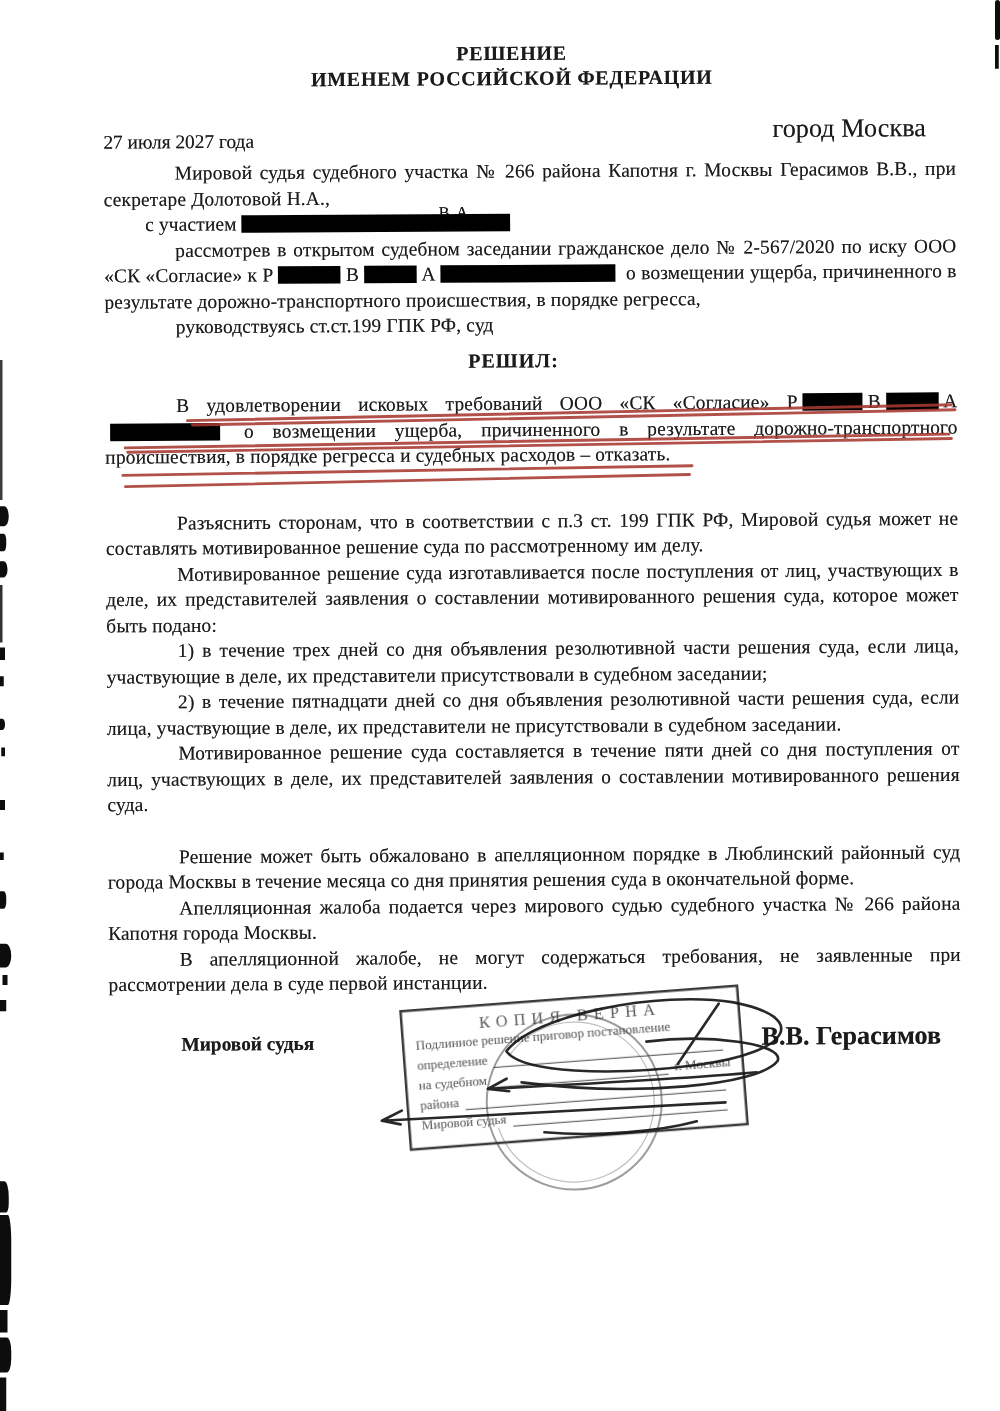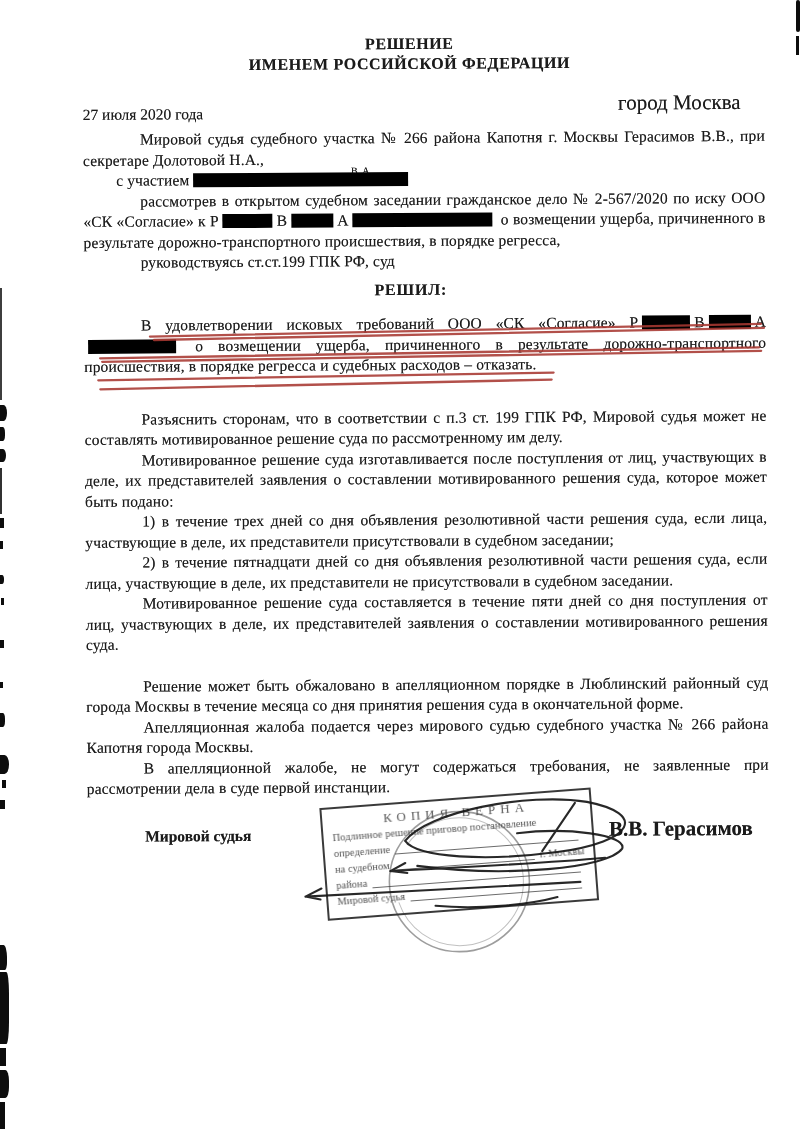--- a/index.html
+++ b/index.html
@@ -24,21 +24,21 @@
     text-align:justify;
   }
   .indent{text-indent:57px;}
   .small-indent{text-indent:33px;}
   .bar{
     display:inline-block;height:14px;background:#000;
     vertical-align:-2px;margin:0 4px;position:relative;
   }
   .peek{
     position:absolute;top:-7px;left:58%;height:8px;overflow:hidden;
-    font-size:10px;line-height:12px;color:#111;letter-spacing:1px;
+    font-size:13px;line-height:12px;color:#111;letter-spacing:1px;
   }
   .heading{
     font-weight:bold;font-size:16px;line-height:20.5px;letter-spacing:.8px;
     margin-top:8px;
   }
   .res-wrap{position:relative;margin-top:14px;}
   .red-underlines{position:absolute;left:0;top:0;width:100%;height:84px;pointer-events:none;}
   .gap32{margin-top:32px;}
   .sig-area{position:relative;height:163px;}
   .judge-title{position:absolute;left:58px;top:28px;font-weight:bold;font-size:15.5px;}
@@ -57,21 +57,21 @@
 </style>
 </head>
 <body>
 
 <div class="content">
 
   <div class="t-center doc-title">РЕШЕНИЕ</div>
   <div class="t-center doc-title">ИМЕНЕМ РОССИЙСКОЙ ФЕДЕРАЦИИ</div>
 
   <div class="dateline">
-    <div class="date">27 июля 2020 года</div>
+    <div class="date">27 июля 2027 года</div>
     <div class="city">город Москва</div>
   </div>
 
   <p class="para indent">Мировой судья судебного участка № 266 района Капотня г. Москвы Герасимов В.В., при секретаре Долотовой Н.А.,</p>
 
   <p class="para small-indent"><span>с участием</span><span class="bar" style="width:215px"><span class="peek">В.А.</span></span></p>
 
   <p class="para indent"><span>рассмотрев в открытом судебном заседании гражданское дело № 2-567/2020 по иску ООО «СК «Согласие» к Р</span><span class="bar" style="width:50px"></span><span>В</span><span class="bar" style="width:42px"></span><span>А</span><span class="bar" style="width:140px"></span> <span>о возмещении ущерба, причиненного в результате дорожно-транспортного происшествия, в порядке регресса,</span></p>
 
   <p class="para indent">руководствуясь ст.ст.199 ГПК РФ, суд</p>

